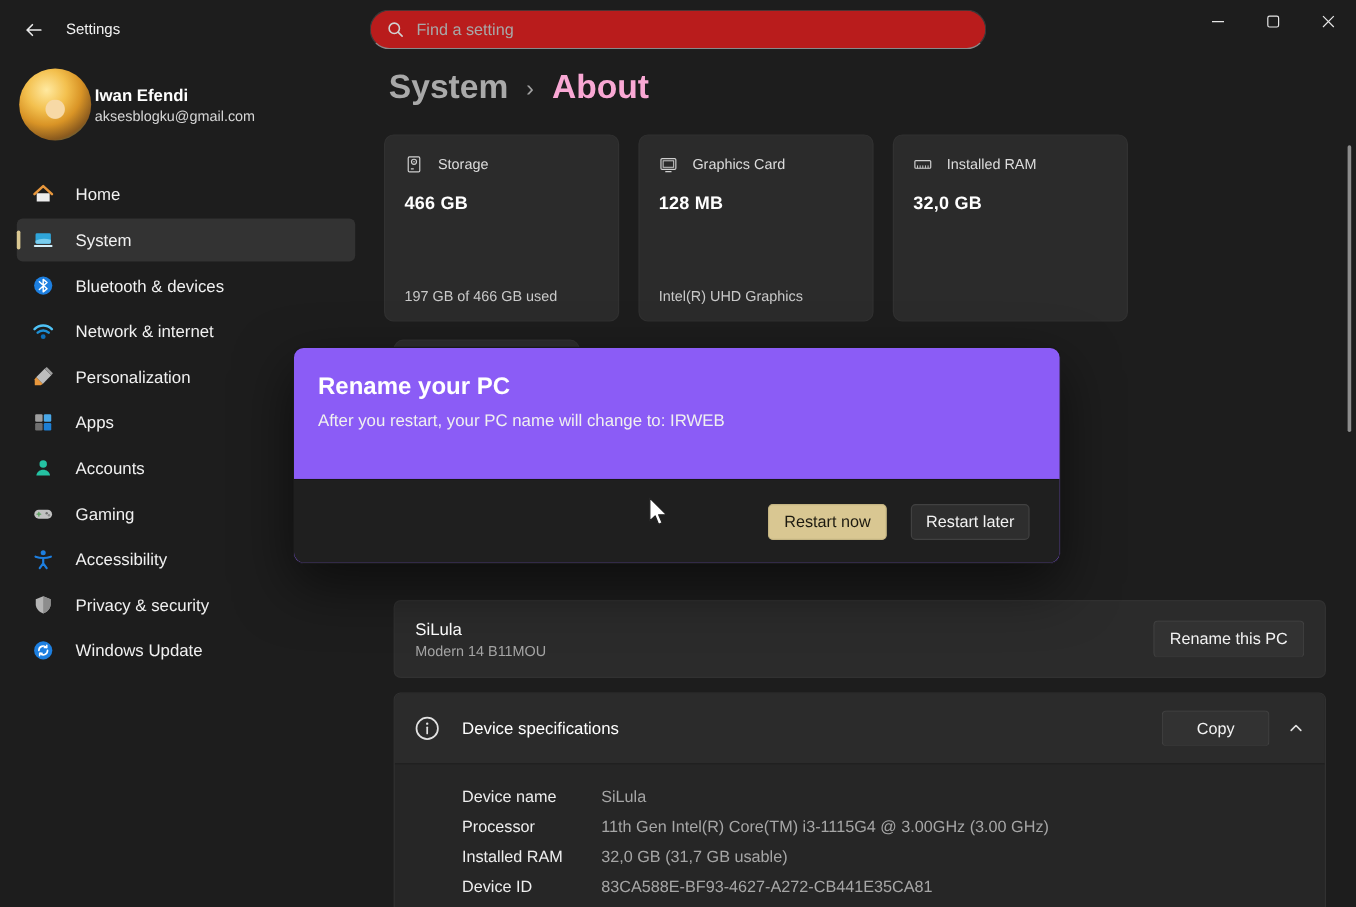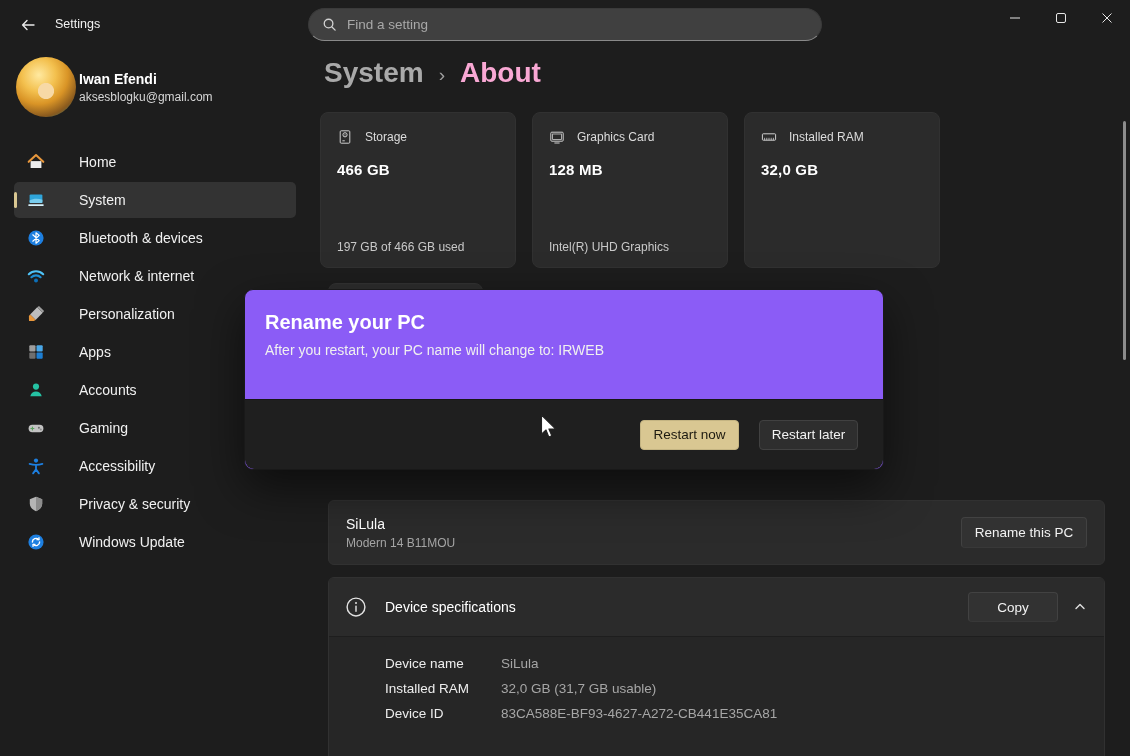--- a/index.html
+++ b/index.html
@@ -10,41 +10,41 @@
     font-family:"Liberation Sans","DejaVu Sans",sans-serif;
     font-size:14px;
   }
   svg { display:block; }
 
   
   .back-btn { position:absolute; left:12px; top:13px; width:32px; height:24px;
     display:flex; align-items:center; justify-content:center; border-radius:4px; }
   .app-title { position:absolute; left:55px; top:17px; font-size:12.5px; color:#f2f2f2; }
   .search-box { position:absolute; left:308px; top:8px; width:514px; height:33px;
-    background:#404040; border:1px solid #3a3a3a; border-bottom:1px solid #898989;
+    background:#b91c1c; border:1px solid #3a3a3a; border-bottom:1px solid #898989;
     border-radius:17px; display:flex; align-items:center; padding:0 13px; }
   .search-box input { flex:1; background:transparent; border:none; outline:none;
     color:#eee; font-size:13.5px; margin-left:10px; font-family:inherit; }
   .search-box input::placeholder { color:#a8a8a8; }
   .window-controls { position:absolute; right:0; top:0; display:flex; }
   .win-btn { width:46px; height:36px; display:flex; align-items:center; justify-content:center; }
 
   
   .profile { position:absolute; left:16px; top:57px; display:flex; align-items:center; gap:3px; width:274px; }
   .avatar { width:60px; height:60px; border-radius:50%;
     background:radial-gradient(circle at 38% 30%, #ffe9a0 0%, #f3c04e 30%, #d99426 52%, #8a5a1e 74%, #2e6f63 92%, #1f4f47 100%);
     position:relative; overflow:hidden; flex:0 0 auto; }
   .avatar::after { content:""; position:absolute; left:18px; top:26px; width:24px; height:20px;
     background:radial-gradient(circle at 50% 40%, #f7d9a6 0 45%, transparent 50%); }
   .profile-name { font-size:14px; font-weight:700; }
   .profile-email { font-size:12px; color:#d6d6d6; margin-top:3px; }
 
   .nav { position:absolute; left:0; top:142px; width:300px; }
   .nav-item { height:36px; margin:2px 4px 2px 14px; border-radius:5px;
-    display:flex; align-items:center; padding-left:13px; gap:34px; position:relative; }
+    display:flex; align-items:center; padding-left:13px; gap:18px; position:relative; }
   .nav-item.selected { background:#333333; }
   .nav-item .pill { position:absolute; left:0; top:10px; width:3px; height:16px;
     border-radius:2px; background:var(--accent,#d9c792); display:none; }
   .nav-item.selected .pill { display:block; }
   .nav-icon { width:18px; height:18px; flex:0 0 auto; }
   .nav-icon svg { width:18px; height:18px; }
   .nav-label { font-size:14px; color:#f1f1f1; }
 
   
   .breadcrumb { position:absolute; left:324px; top:57px; display:flex; align-items:center; gap:15px; }
@@ -385,20 +385,24 @@
           </svg>
       </span>
     </span>
   </div>
   <div class="specs-body" id="specs-body">
   <div class="spec-row">
     <div class="spec-label">Device name</div>
     <div class="spec-value">SiLula</div>
   </div>
 
+  <div class="spec-row">
+    <div class="spec-label">Processor</div>
+    <div class="spec-value">11th Gen Intel(R) Core(TM) i3-1115G4 @ 3.00GHz (3.00 GHz)</div>
+  </div>
 
   <div class="spec-row">
     <div class="spec-label">Installed RAM</div>
     <div class="spec-value">32,0 GB (31,7 GB usable)</div>
   </div>
 
   <div class="spec-row">
     <div class="spec-label">Device ID</div>
     <div class="spec-value">83CA588E-BF93-4627-A272-CB441E35CA81</div>
   </div>

